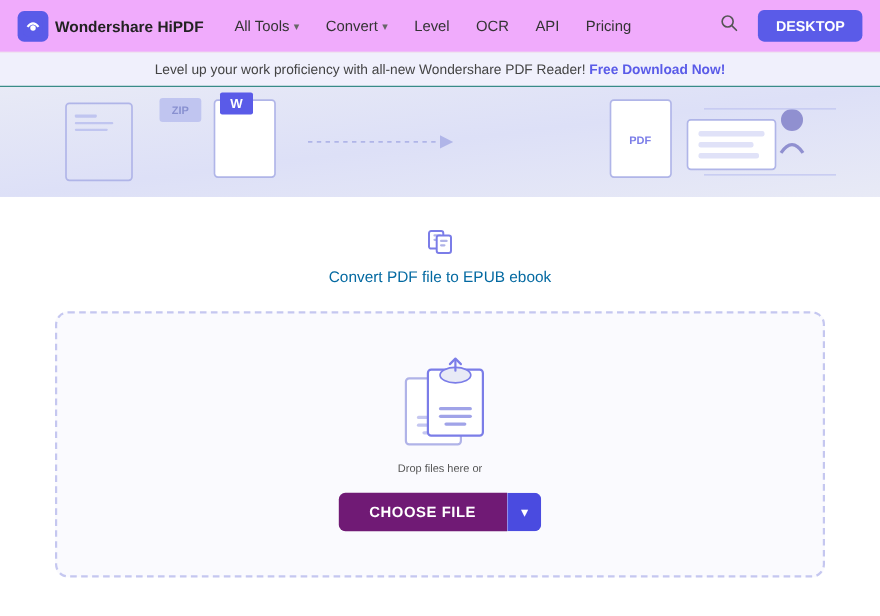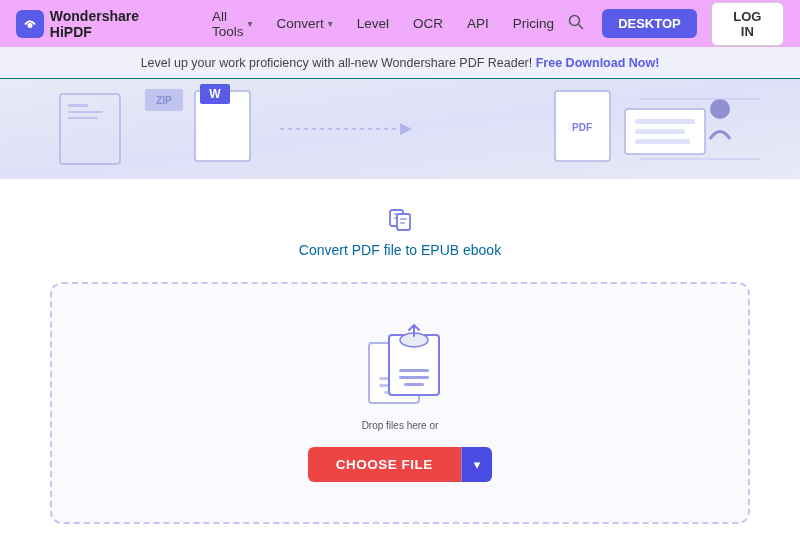--- a/index.html
+++ b/index.html
@@ -74,21 +74,21 @@
       position: absolute; right: 0; top: 0; width: 52px; height: 62px;
       background: #fff; border: 2px solid #7b7de8; border-radius: 4px;
       display: flex; flex-direction: column; align-items: center; justify-content: flex-end; padding-bottom: 8px; gap: 4px;
     }
     .doc-front .doc-line { background: #a0a3e8; }
     .drop-label { font-size: 10px; color: #555; }
 
     
     .choose-file-row { display: flex; align-items: center; }
     .btn-choose {
-      background: #ef4444; color: #fff; border: none; border-radius: 6px 0 0 6px;
+      background: #701a75; color: #fff; border: none; border-radius: 6px 0 0 6px;
       padding: 10px 28px; font-size: 13.5px; font-weight: 700; cursor: pointer;
       letter-spacing: 0.5px;
     }
     .btn-dropdown {
       background: #4a4be0; color: #fff; border: none; border-radius: 0 6px 6px 0;
       padding: 10px 12px; cursor: pointer; font-size: 13px;
       border-left: 1px solid rgba(255,255,255,0.3);
     }
   </style>
 </head>
@@ -130,21 +130,20 @@
   </div>
 
   <div class="nav-actions">
     <button class="search-icon-btn">
       <svg width="16" height="16" viewBox="0 0 16 16" fill="none">
         <circle cx="6.5" cy="6.5" r="5" stroke="#555" stroke-width="1.5"></circle>
         <line x1="10.5" y1="10.5" x2="14.5" y2="14.5" stroke="#555" stroke-width="1.5" stroke-linecap="round"></line>
       </svg>
     </button>
     <button class="btn-desktop">DESKTOP</button>
-    <button class="btn-login">LOG IN</button>
   </div>
 </nav>
 
 <div class="banner">
   <span>Level up your work proficiency with all-new Wondershare PDF Reader!</span>
   <a href="#"> <span>Free Download Now!</span></a>
 </div>
 
 <div class="hero">
   <svg class="hero-svg" viewBox="0 0 800 100" xmlns="http://www.w3.org/2000/svg">

